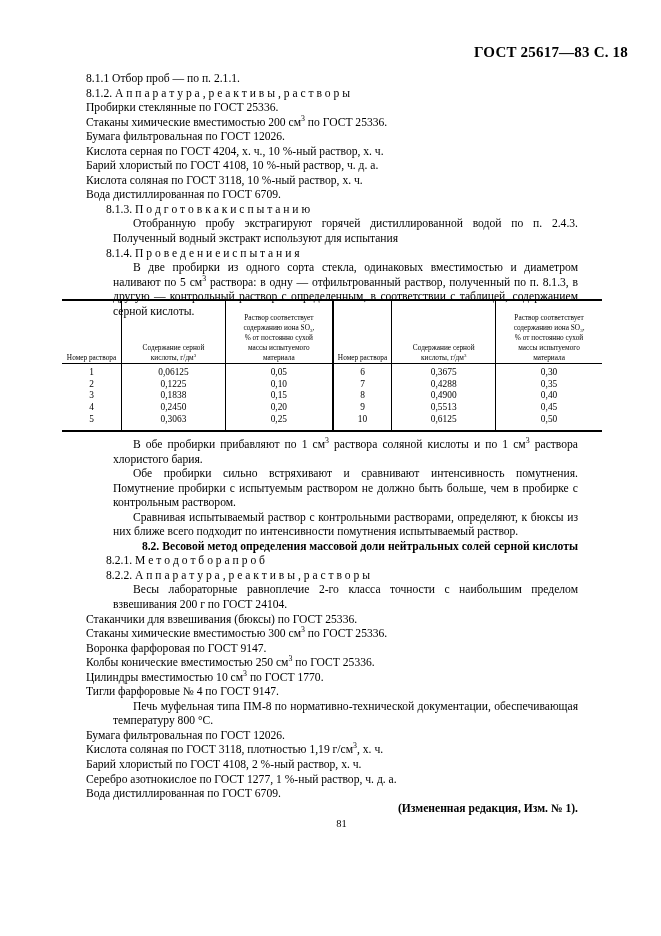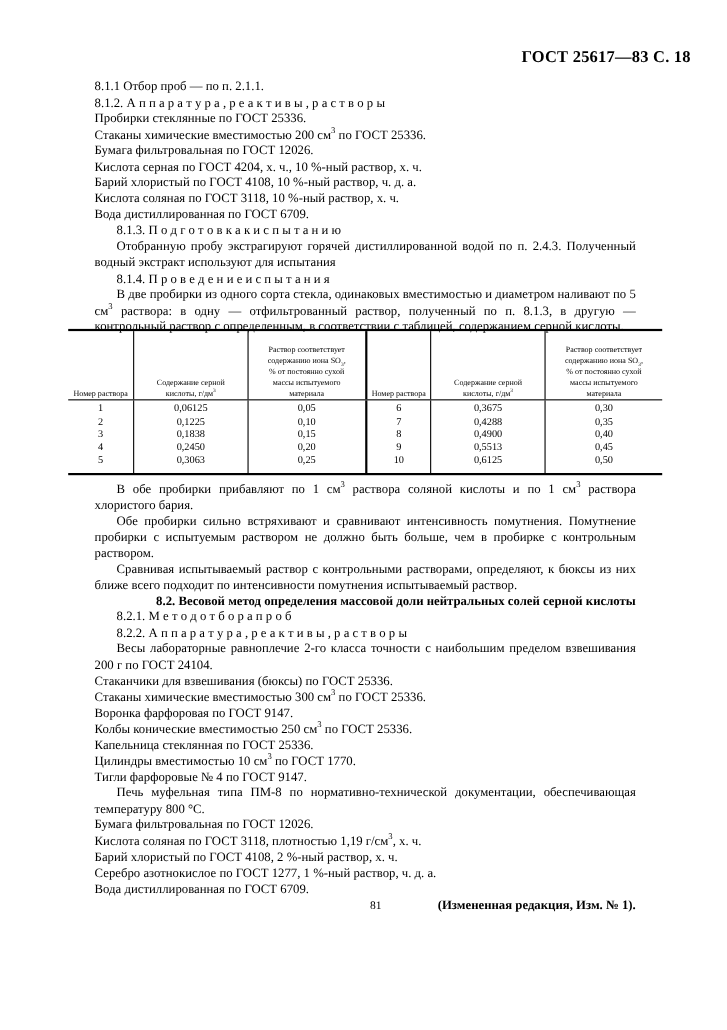--- a/index.html
+++ b/index.html
@@ -50,20 +50,21 @@
   .ln {               
     white-space: nowrap;
   }
   .indent {
     text-indent: 20px;
   }
   .just {
     text-align: justify;
     text-align-last: left;
     text-indent: 20px;
+    margin-left: 27px;
   }
   .bold { font-weight: bold; text-align: right; }
   sup {
     font-size: 0.68em;
     vertical-align: super;
     line-height: 0;
   }
   sub {
     font-size: 0.68em;
     vertical-align: sub;
@@ -268,21 +269,20 @@
       <span>8.2.2.</span>
       <span>А п п а р а т у р а ,   р е а к т и в ы ,   р а с т в о р ы</span>
     </p>
 
     <p class="just">Весы лабораторные равноплечие 2-го класса точности с наибольшим пределом взвешивания 200 г по ГОСТ 24104.</p>
 
     <p class="ln">Стаканчики для взвешивания (бюксы) по ГОСТ 25336.</p>
     <p class="ln">Стаканы химические вместимостью 300 см<sup>3</sup> по ГОСТ 25336.</p>
     <p class="ln">Воронка фарфоровая по ГОСТ 9147.</p>
     <p class="ln">Колбы конические вместимостью 250 см<sup>3</sup> по ГОСТ 25336.</p>
-    <p class="ln">Капельница стеклянная по ГОСТ 25336.</p>
     <p class="ln">Цилиндры вместимостью 10 см<sup>3</sup> по ГОСТ 1770.</p>
     <p class="ln">Тигли фарфоровые № 4 по ГОСТ 9147.</p>
 
     <p class="just">Печь муфельная типа ПМ-8 по нормативно-технической документации, обеспечивающая температуру 800 °С.</p>
 
     <p class="ln">Бумага фильтровальная по ГОСТ 12026.</p>
     <p class="ln">Кислота соляная по ГОСТ 3118, плотностью 1,19 г/см<sup>3</sup>, х. ч.</p>
     <p class="ln">Барий хлористый по ГОСТ 4108, 2 %-ный раствор, х. ч.</p>
     <p class="ln">Серебро азотнокислое по ГОСТ 1277, 1 %-ный раствор, ч. д. а.</p>
     <p class="ln">Вода дистиллированная по ГОСТ 6709.</p>

